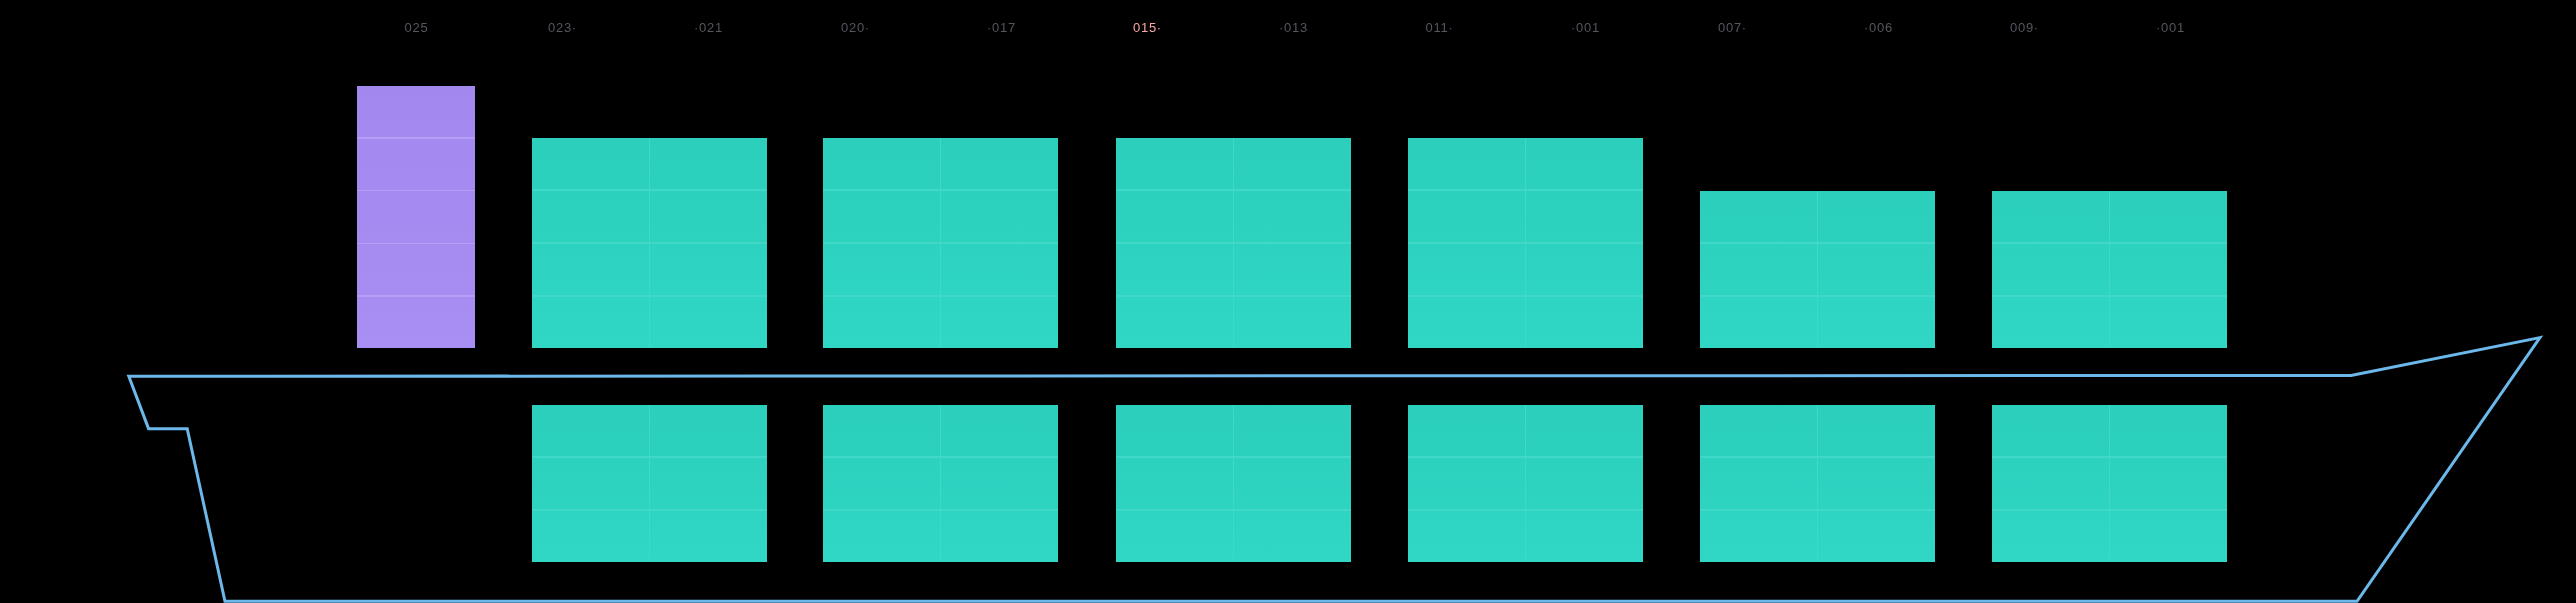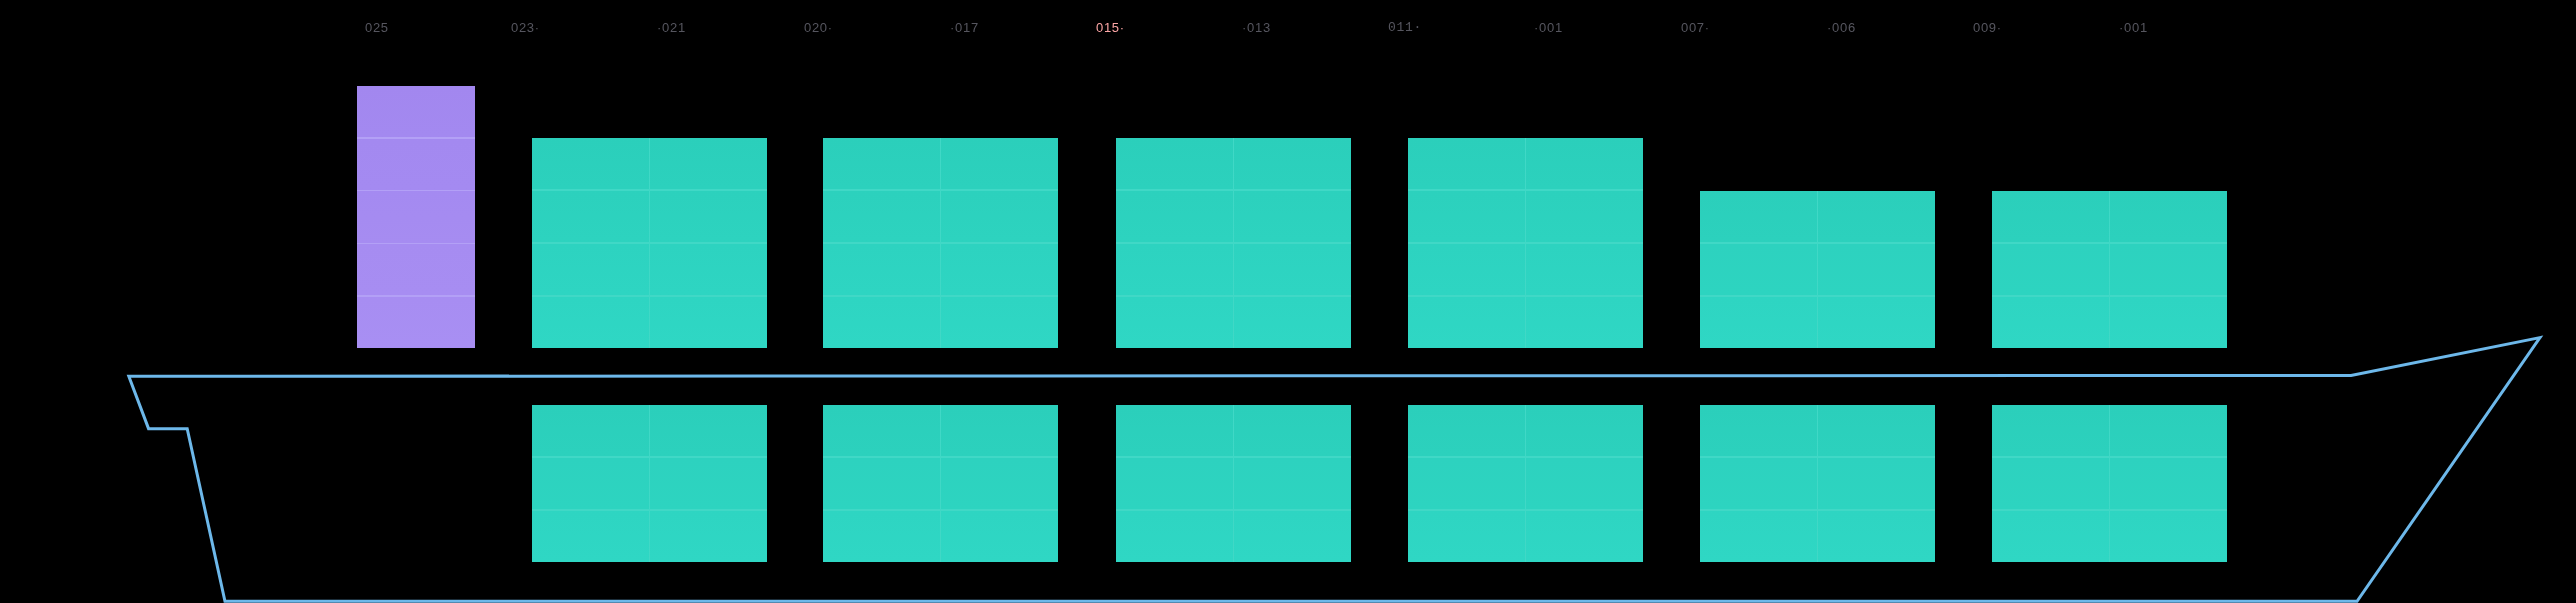--- a/index.html
+++ b/index.html
@@ -18,20 +18,21 @@
   .labels-row {
     position: absolute;
     left: 0; top: 0;
     width: 100%; height: 39px;
   }
   .bay-label {
     position: absolute;
     top: 20.6px;
     width: 103px;
     margin-left: -52px;
+    text-align: center;
     font-size: 13px;
     letter-spacing: 0.7px;
     line-height: 13px;
     color: #56565f;
     user-select: none;
     white-space: nowrap;
   }
   .hull-svg {
     position: absolute;
     left: 0; top: 0;
@@ -52,21 +53,21 @@
 
 <div class="stage">
   <div class="labels-row" id="labels-row">
       <div class="bay-label" style="left: 417px; color: rgb(86, 86, 95);">025</div>
       <div class="bay-label" style="left: 563px; color: rgb(86, 86, 95);">023·</div>
       <div class="bay-label" style="left: 709px; color: rgb(86, 86, 95);">·021</div>
       <div class="bay-label" style="left: 856px; color: rgb(86, 86, 95);">020·</div>
       <div class="bay-label" style="left: 1002px; color: rgb(86, 86, 95);">·017</div>
       <div class="bay-label" style="left: 1148px; color: #fca5a5;">015·</div>
       <div class="bay-label" style="left: 1294px; color: rgb(86, 86, 95);">·013</div>
-      <div class="bay-label" style="left: 1440px; color: rgb(86, 86, 95); font-family: Liberation Mono, monospace;">011·</div>
+      <div class="bay-label" style="left: 1440px; color: rgb(86, 86, 95);">011·</div>
       <div class="bay-label" style="left: 1586px; color: rgb(86, 86, 95);">·001</div>
       <div class="bay-label" style="left: 1733px; color: rgb(86, 86, 95);">007·</div>
       <div class="bay-label" style="left: 1879px; color: rgb(86, 86, 95);">·006</div>
       <div class="bay-label" style="left: 2025px; color: rgb(86, 86, 95);">009·</div>
       <div class="bay-label" style="left: 2171px; color: rgb(86, 86, 95);">·001</div>
     </div>
 
   <svg class="hull-svg" id="hull-svg" xmlns="http://www.w3.org/2000/svg" width="2576" height="604" viewBox="0 0 3000 703">
     <polygon id="hull-polygon" fill="none" stroke-linejoin="miter" stroke-linecap="square" points="150,438 2738,437 2958,393 2745,700 262,700 218,499 173,499" stroke="#6db8ea" stroke-width="3.5"></polygon>
   </svg>

